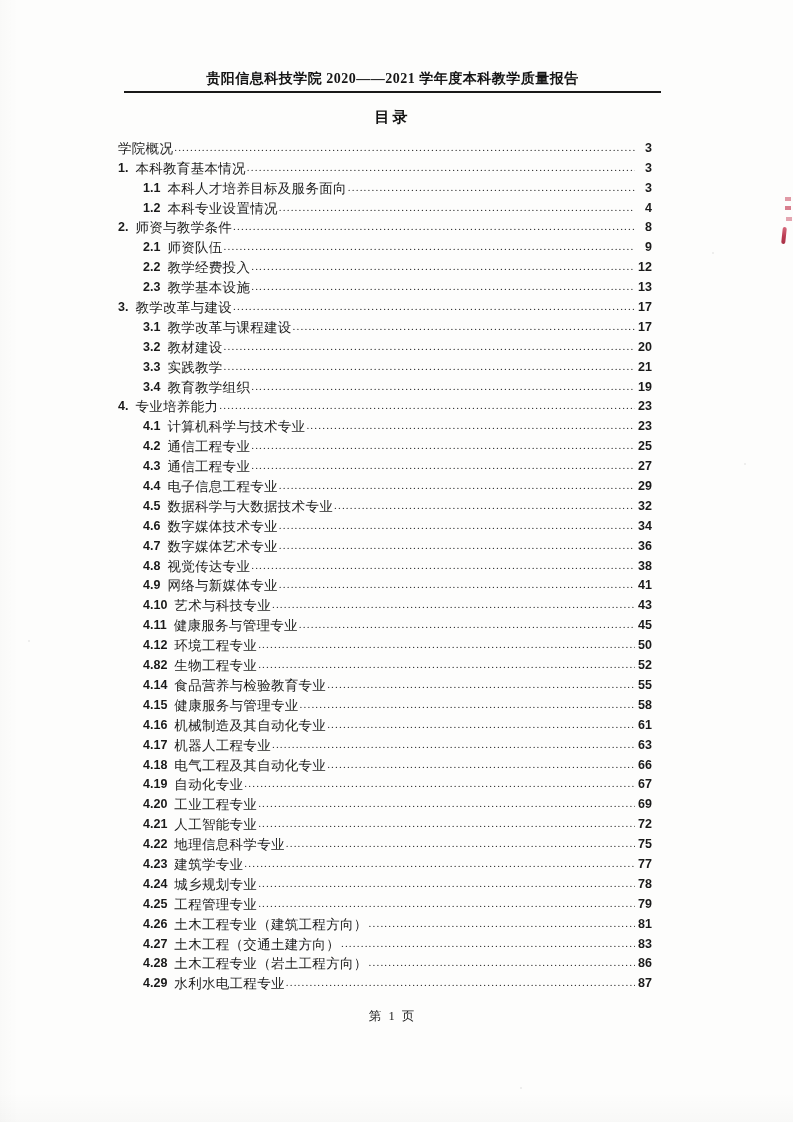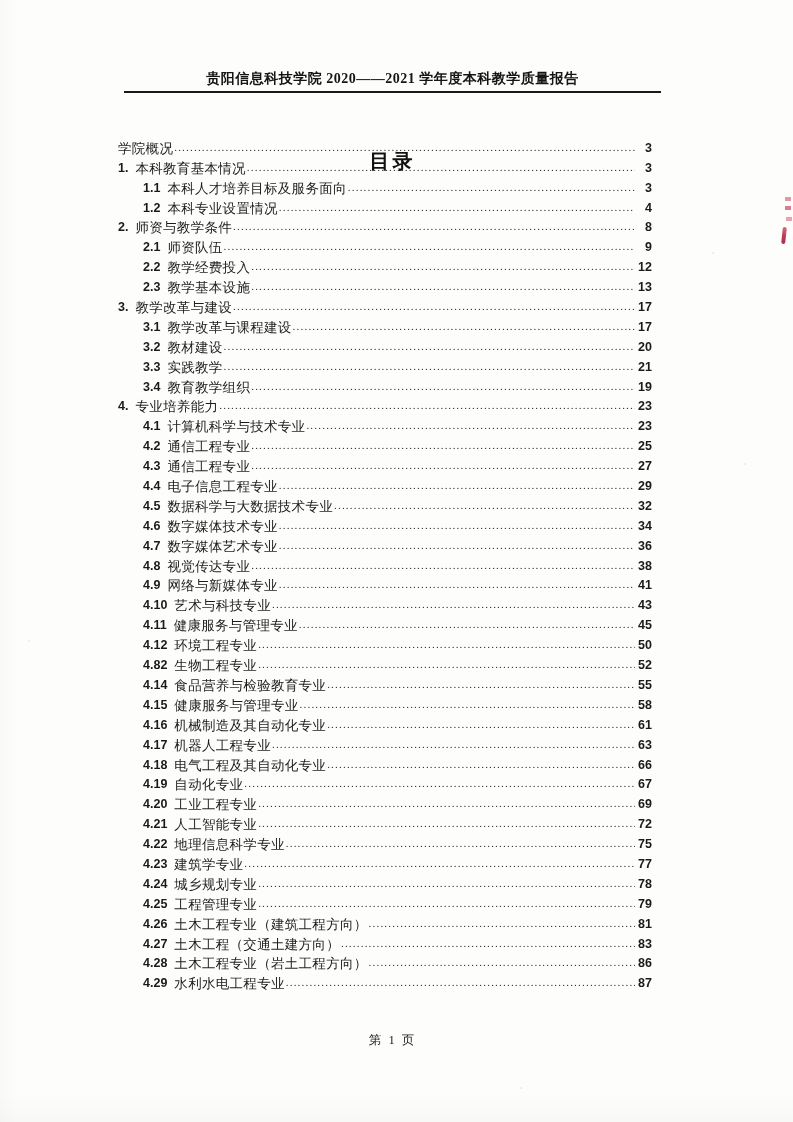--- a/index.html
+++ b/index.html
@@ -33,25 +33,24 @@
   }
   .header-rule {
     position: absolute;
     top: 91px; left: 124px; width: 537px; height: 2px;
     background: #191919;
   }
   .toc-title {
     position: absolute;
     top: 108px; left: 125px; width: 535px;
     text-align: center;
-    font-size: 20px;
+    font-size: 15px;
     font-weight: 700;
     letter-spacing: 3px;
     color: #111;
-    margin-top: 40px;
   }
   .toc {
     position: absolute;
     top: 137px; left: 118px; width: 534px;
   }
   .toc-row {
     display: flex;
     align-items: flex-end;
     height: 19.9px;
     line-height: 17px;
@@ -83,21 +82,21 @@
   .toc-page {
     font-family: "Liberation Sans", "DejaVu Sans", sans-serif;
     font-weight: 600;
     font-size: 12.5px;
     min-width: 16px;
     text-align: right;
     color: #1a1a1a;
   }
   .page-footer {
     position: absolute;
-    top: 1032px; left: 125px; width: 535px;
+    top: 1008px; left: 125px; width: 535px;
     text-align: center;
     font-size: 12.5px;
     letter-spacing: 2px;
     color: #222;
   }
   
   .artifact { position: absolute; pointer-events: none; }
   .artifact-dash { width: 6px; height: 4px; }
   .dash-1 { top: 197px; left: 785px; background: #e09aa6; }
   .dash-2 { top: 206px; left: 785px; background: #d87e8e; }

